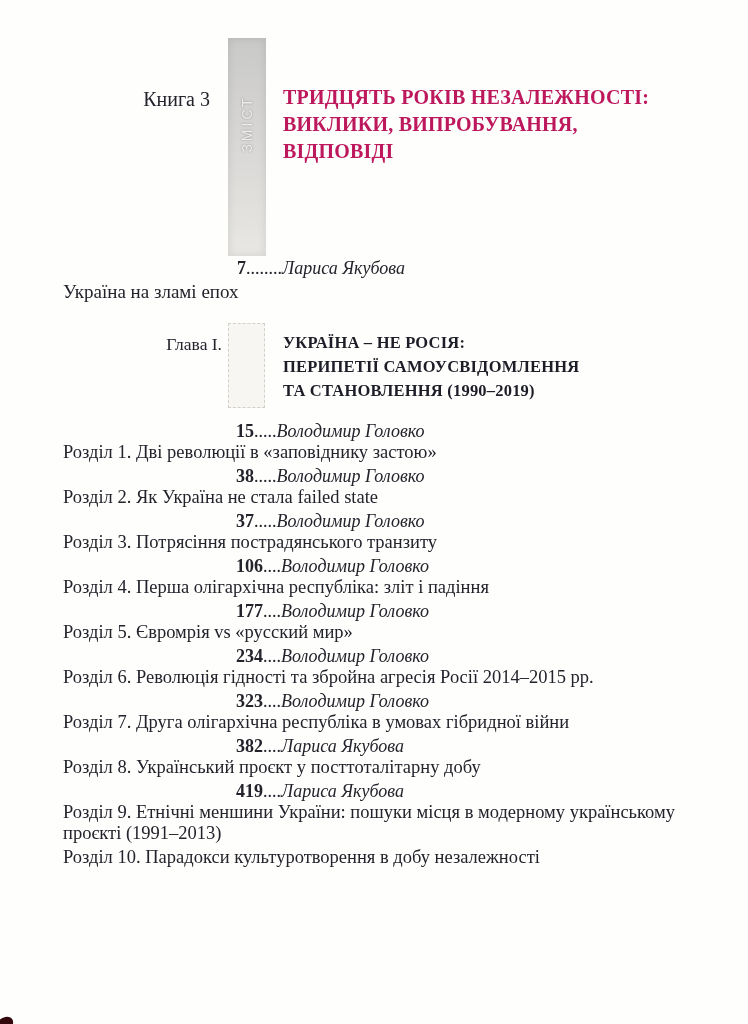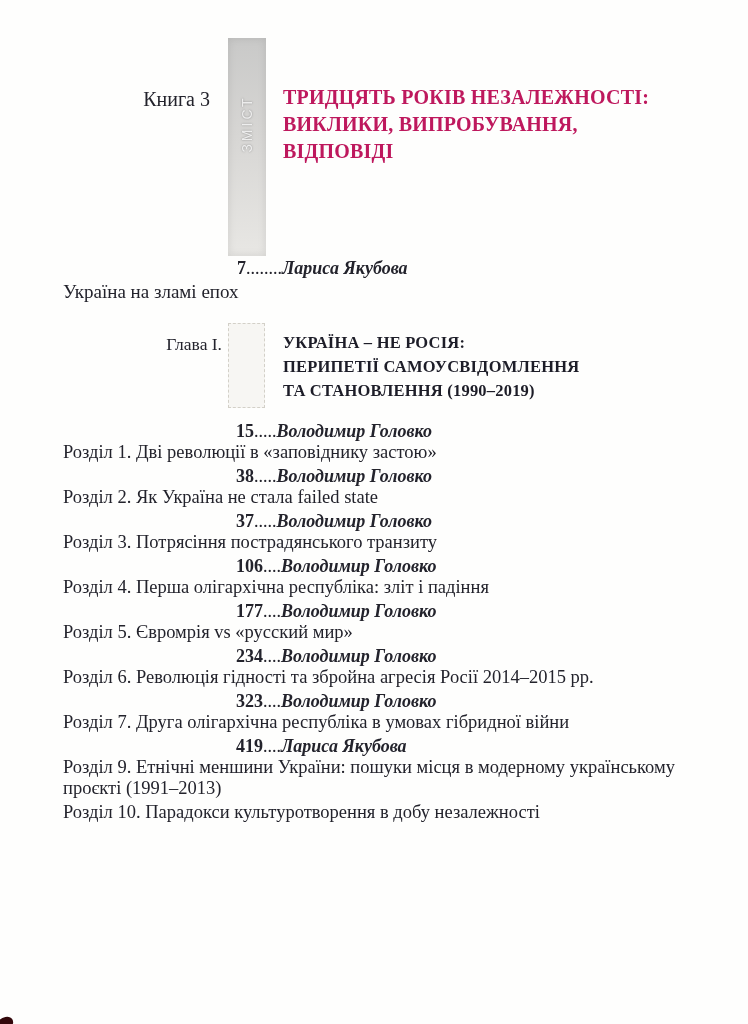--- a/index.html
+++ b/index.html
@@ -92,21 +92,21 @@
     left: 0; top: 421px; width: 748px;
   }
   .entry { margin-bottom: 3px; }
   .entry-numline {
     padding-left: 236px;
     font-size: 18px;
     line-height: 21px;
   }
   .pg { font-weight: bold; }
   .dots { font-weight: normal; }
-  .author { font-style: italic; font-weight: bold; }
+  .author { font-style: italic; }
   .entry-title {
     padding-left: 63px;
     padding-right: 48px;
     font-size: 18.5px;
     line-height: 21px;
   }
 
   
   .artifact {
     position: absolute;
@@ -172,20 +172,24 @@
     <div class="entry">
       <div class="entry-numline"><span class="pg">234</span><span class="dots">....</span><span class="author">Володимир Головко</span></div>
       <div class="entry-title">Розділ 6. Революція гідності та збройна агресія Росії 2014–2015 рр.</div>
     </div>
 
     <div class="entry">
       <div class="entry-numline"><span class="pg">323</span><span class="dots">....</span><span class="author">Володимир Головко</span></div>
       <div class="entry-title">Розділ 7. Друга олігархічна республіка в умовах гібридної війни</div>
     </div>
 
+    <div class="entry">
+      <div class="entry-numline"><span class="pg">382</span><span class="dots">....</span><span class="author">Лариса Якубова</span></div>
+      <div class="entry-title">Розділ 8. Український проєкт у посттоталітарну добу</div>
+    </div>
 
     <div class="entry">
       <div class="entry-numline"><span class="pg">419</span><span class="dots">....</span><span class="author">Лариса Якубова</span></div>
       <div class="entry-title">Розділ 9. Етнічні меншини України: пошуки місця в модерному українському проєкті (1991–2013)</div>
     </div>
 
     <div class="entry">
       <div class="entry-title">Розділ 10. Парадокси культуротворення в добу незалежності</div>
     </div>
   </div>

